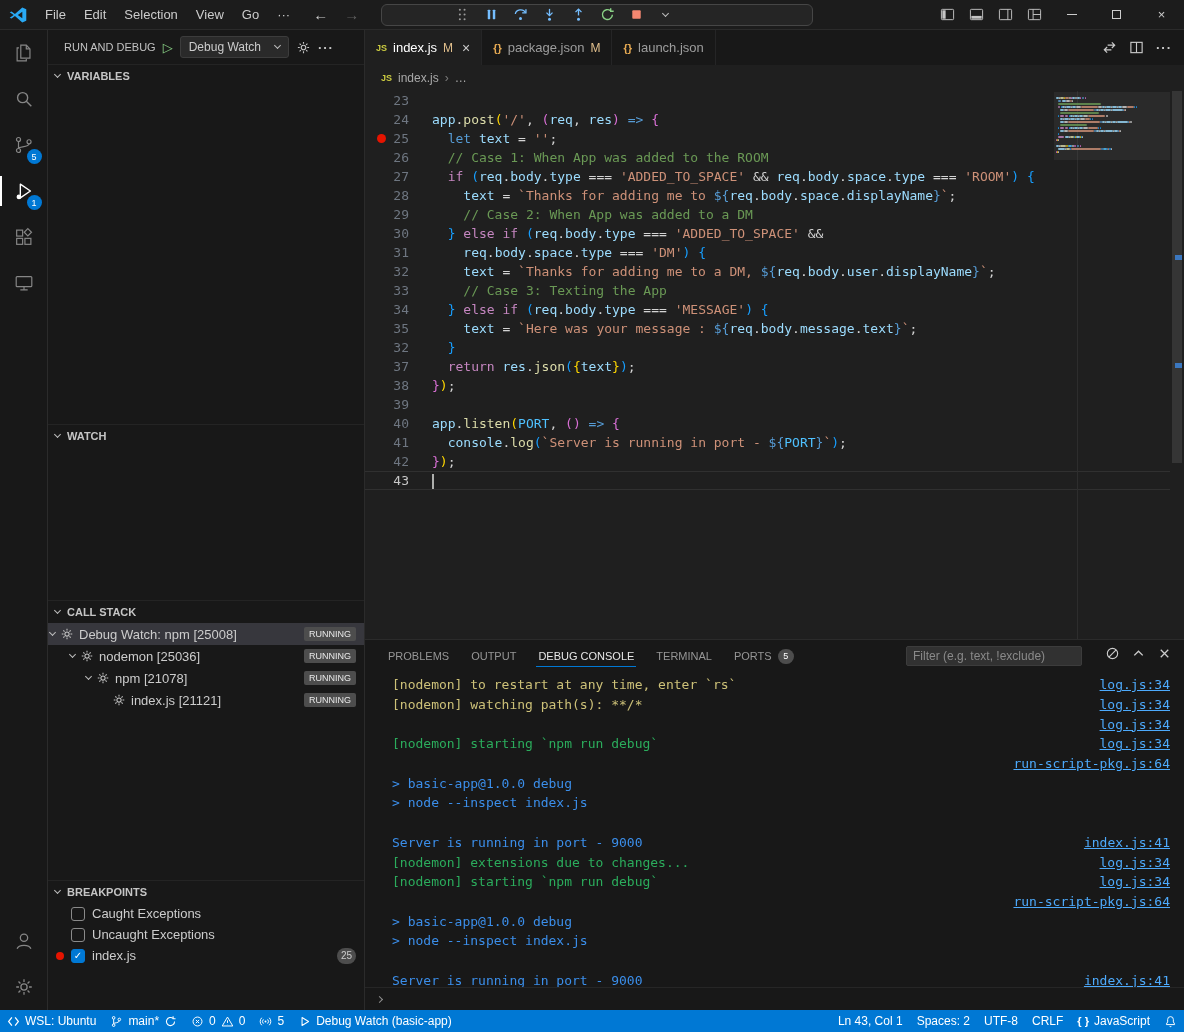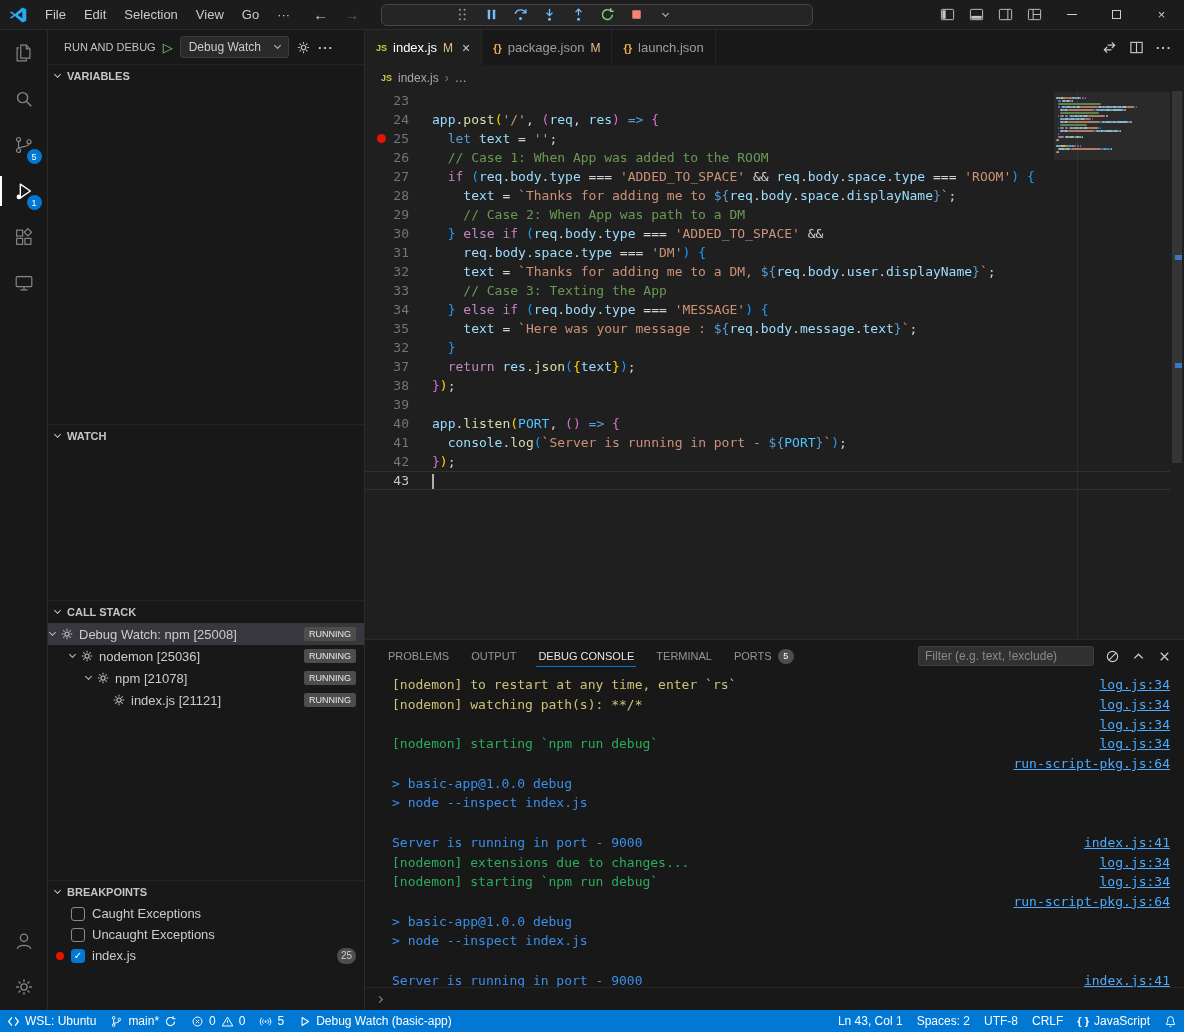--- a/index.html
+++ b/index.html
@@ -129,21 +129,21 @@
   
   .panel { height:371px; flex:none; background:#181818; border-top:1px solid #2b2b2b;
     display:flex; flex-direction:column; }
   .panel-tabs { height:32px; flex:none; display:flex; align-items:center; padding:0 12px; }
   .ptab { height:100%; display:flex; align-items:center; gap:6px; padding:0 11px; font-size:11px;
     color:#969696; cursor:pointer; position:relative; white-space:nowrap; }
   .ptab.active { color:#e7e7e7;align-items:center; }
   .ptab.active::after { content:''; position:absolute; left:9px; right:9px; bottom:5px; height:1px; background:var(--accent); }
   .ptab-badge { background:#4d4d4d; color:#fff; border-radius:8px; min-width:16px; height:15px;
     font-size:9px; display:flex; align-items:center; justify-content:center; padding:0 3px; }
-  .panel-right { margin-left:auto; display:flex; align-items:center; gap:11px; color:#cccccc; }
+  .panel-right { margin-left:auto; display:flex; gap:23px; color:#cccccc; }
   .panel-right svg { width:15px; height:15px; }
   .panel-right .act { display:flex; cursor:pointer; }
   .filter-input { width:176px; height:20px; background:#313131; border:1px solid #3c3c3c; border-radius:2px;
     color:#cccccc; font-size:12px; padding:0 6px; font-family:"Liberation Sans", sans-serif; }
   .filter-input::placeholder { color:#8a8a8a; }
   .console { flex:1; min-height:0; overflow:hidden; padding-top:3px;
     font-family:"DejaVu Sans Mono", monospace; font-size:13px; }
   .cline { display:flex; align-items:center; height:19.7px; padding:0 14px 0 27px; white-space:pre; }
   .clink { margin-left:auto; color:var(--linkc); text-decoration:underline; cursor:pointer; padding-left:20px; }
   .repl { height:23px; flex:none; display:flex; align-items:center; gap:9px; padding:0 12px;
@@ -530,21 +530,21 @@
             <div class="code-line">
               <span class="ln">27</span>
               <span class="lc"><span style="color: rgb(212, 212, 212);">  </span><span style="color: rgb(197, 134, 192);">if</span><span style="color: rgb(212, 212, 212);"> </span><span style="color: rgb(23, 159, 255);">(</span><span style="color: rgb(156, 220, 254);">req</span><span style="color: rgb(212, 212, 212);">.</span><span style="color: rgb(156, 220, 254);">body</span><span style="color: rgb(212, 212, 212);">.</span><span style="color: rgb(156, 220, 254);">type</span><span style="color: rgb(212, 212, 212);"> === </span><span style="color: rgb(206, 145, 120);">'ADDED_TO_SPACE'</span><span style="color: rgb(212, 212, 212);"> &amp;&amp; </span><span style="color: rgb(156, 220, 254);">req</span><span style="color: rgb(212, 212, 212);">.</span><span style="color: rgb(156, 220, 254);">body</span><span style="color: rgb(212, 212, 212);">.</span><span style="color: rgb(156, 220, 254);">space</span><span style="color: rgb(212, 212, 212);">.</span><span style="color: rgb(156, 220, 254);">type</span><span style="color: rgb(212, 212, 212);"> === </span><span style="color: rgb(206, 145, 120);">'ROOM'</span><span style="color: rgb(23, 159, 255);">)</span><span style="color: rgb(212, 212, 212);"> </span><span style="color: rgb(23, 159, 255);">{</span></span>
             </div>
             <div class="code-line">
               <span class="ln">28</span>
               <span class="lc"><span style="color: rgb(212, 212, 212);">    </span><span style="color: rgb(156, 220, 254);">text</span><span style="color: rgb(212, 212, 212);"> = </span><span style="color: rgb(206, 145, 120);">`Thanks for adding me to </span><span style="color: rgb(86, 156, 214);">${</span><span style="color: rgb(156, 220, 254);">req</span><span style="color: rgb(212, 212, 212);">.</span><span style="color: rgb(156, 220, 254);">body</span><span style="color: rgb(212, 212, 212);">.</span><span style="color: rgb(156, 220, 254);">space</span><span style="color: rgb(212, 212, 212);">.</span><span style="color: rgb(156, 220, 254);">displayName</span><span style="color: rgb(86, 156, 214);">}</span><span style="color: rgb(206, 145, 120);">`</span><span style="color: rgb(212, 212, 212);">;</span></span>
             </div>
             <div class="code-line">
               <span class="ln">29</span>
-              <span class="lc"><span style="color: rgb(212, 212, 212);">    </span><span style="color: rgb(106, 153, 85);">// Case 2: When App was path to a DM</span></span>
+              <span class="lc"><span style="color: rgb(212, 212, 212);">    </span><span style="color: rgb(106, 153, 85);">// Case 2: When App was added to a DM</span></span>
             </div>
             <div class="code-line">
               <span class="ln">30</span>
               <span class="lc"><span style="color: rgb(212, 212, 212);">  </span><span style="color: rgb(23, 159, 255);">}</span><span style="color: rgb(212, 212, 212);"> </span><span style="color: rgb(197, 134, 192);">else</span><span style="color: rgb(212, 212, 212);"> </span><span style="color: rgb(197, 134, 192);">if</span><span style="color: rgb(212, 212, 212);"> </span><span style="color: rgb(23, 159, 255);">(</span><span style="color: rgb(156, 220, 254);">req</span><span style="color: rgb(212, 212, 212);">.</span><span style="color: rgb(156, 220, 254);">body</span><span style="color: rgb(212, 212, 212);">.</span><span style="color: rgb(156, 220, 254);">type</span><span style="color: rgb(212, 212, 212);"> === </span><span style="color: rgb(206, 145, 120);">'ADDED_TO_SPACE'</span><span style="color: rgb(212, 212, 212);"> </span><span style="color: rgb(212, 212, 212);">&amp;&amp;</span></span>
             </div>
             <div class="code-line">
               <span class="ln">31</span>
               <span class="lc"><span style="color: rgb(212, 212, 212);">    </span><span style="color: rgb(156, 220, 254);">req</span><span style="color: rgb(212, 212, 212);">.</span><span style="color: rgb(156, 220, 254);">body</span><span style="color: rgb(212, 212, 212);">.</span><span style="color: rgb(156, 220, 254);">space</span><span style="color: rgb(212, 212, 212);">.</span><span style="color: rgb(156, 220, 254);">type</span><span style="color: rgb(212, 212, 212);"> === </span><span style="color: rgb(206, 145, 120);">'DM'</span><span style="color: rgb(23, 159, 255);">)</span><span style="color: rgb(212, 212, 212);"> </span><span style="color: rgb(23, 159, 255);">{</span></span>
             </div>
             <div class="code-line">

